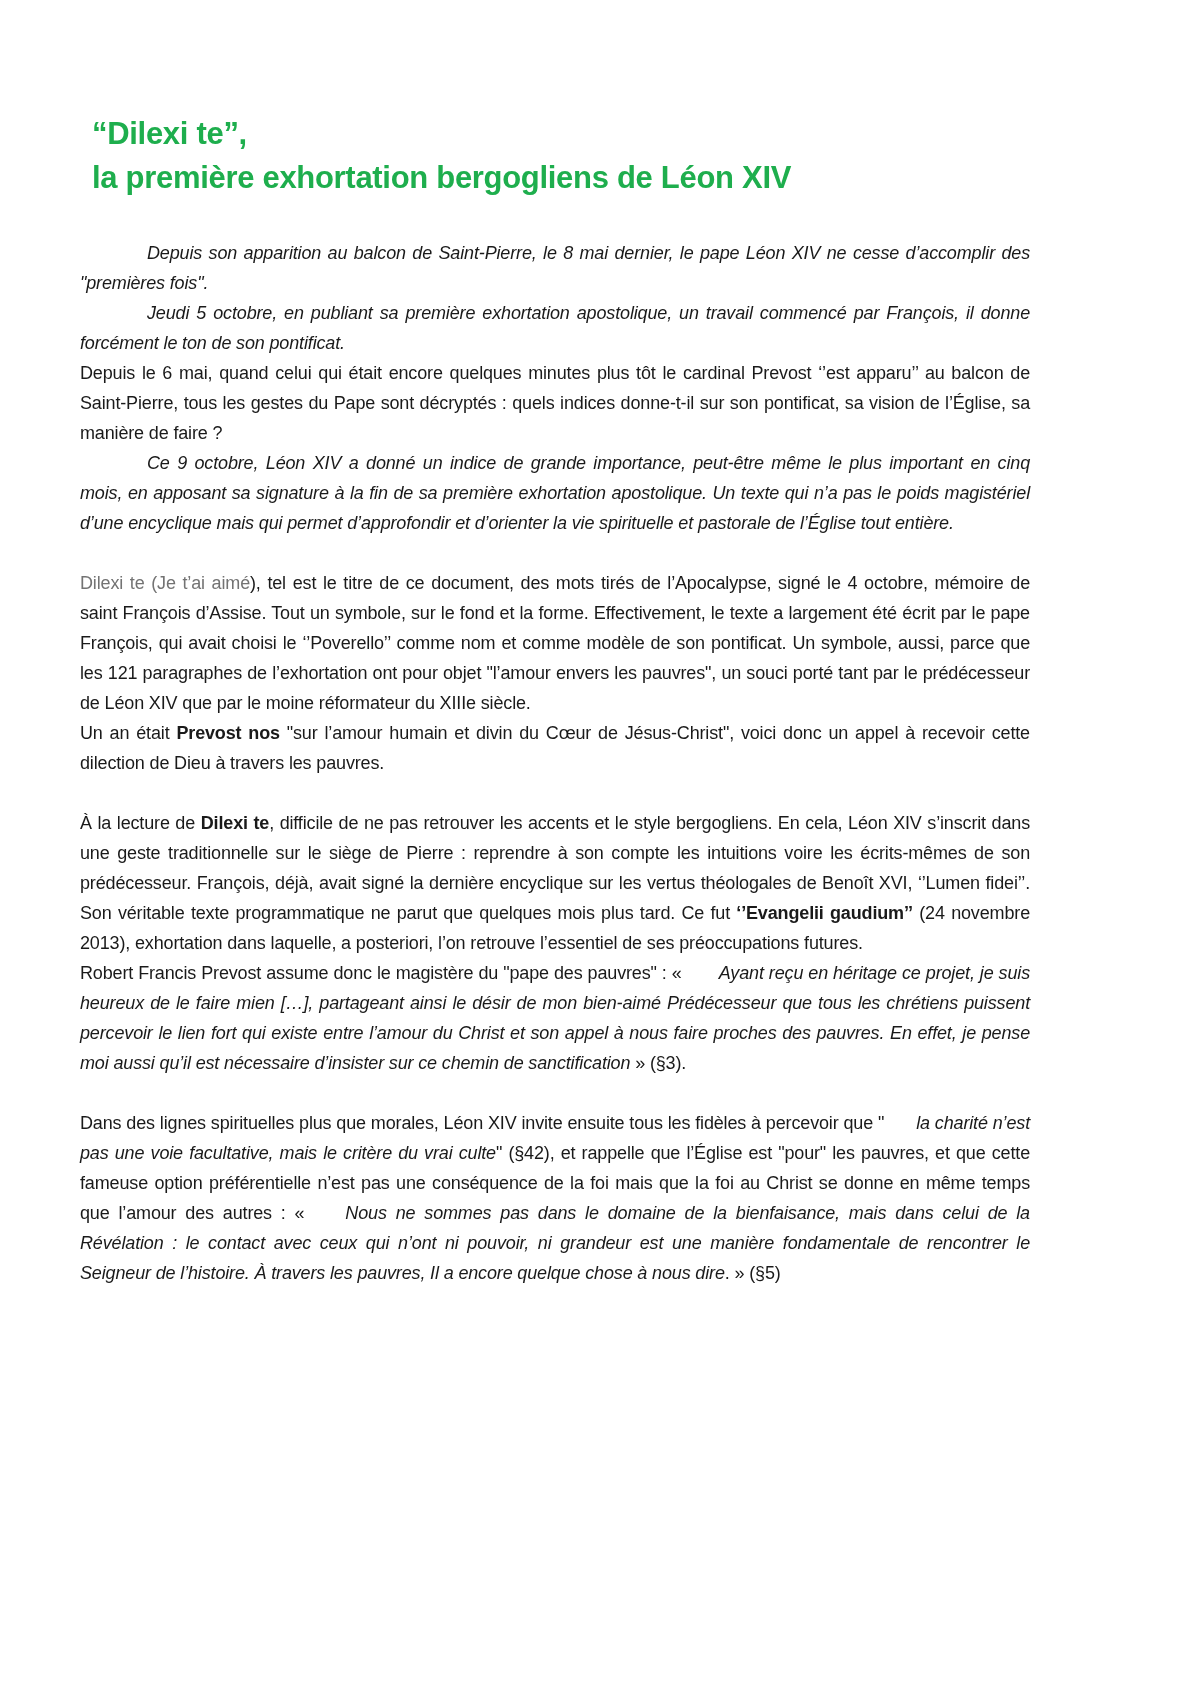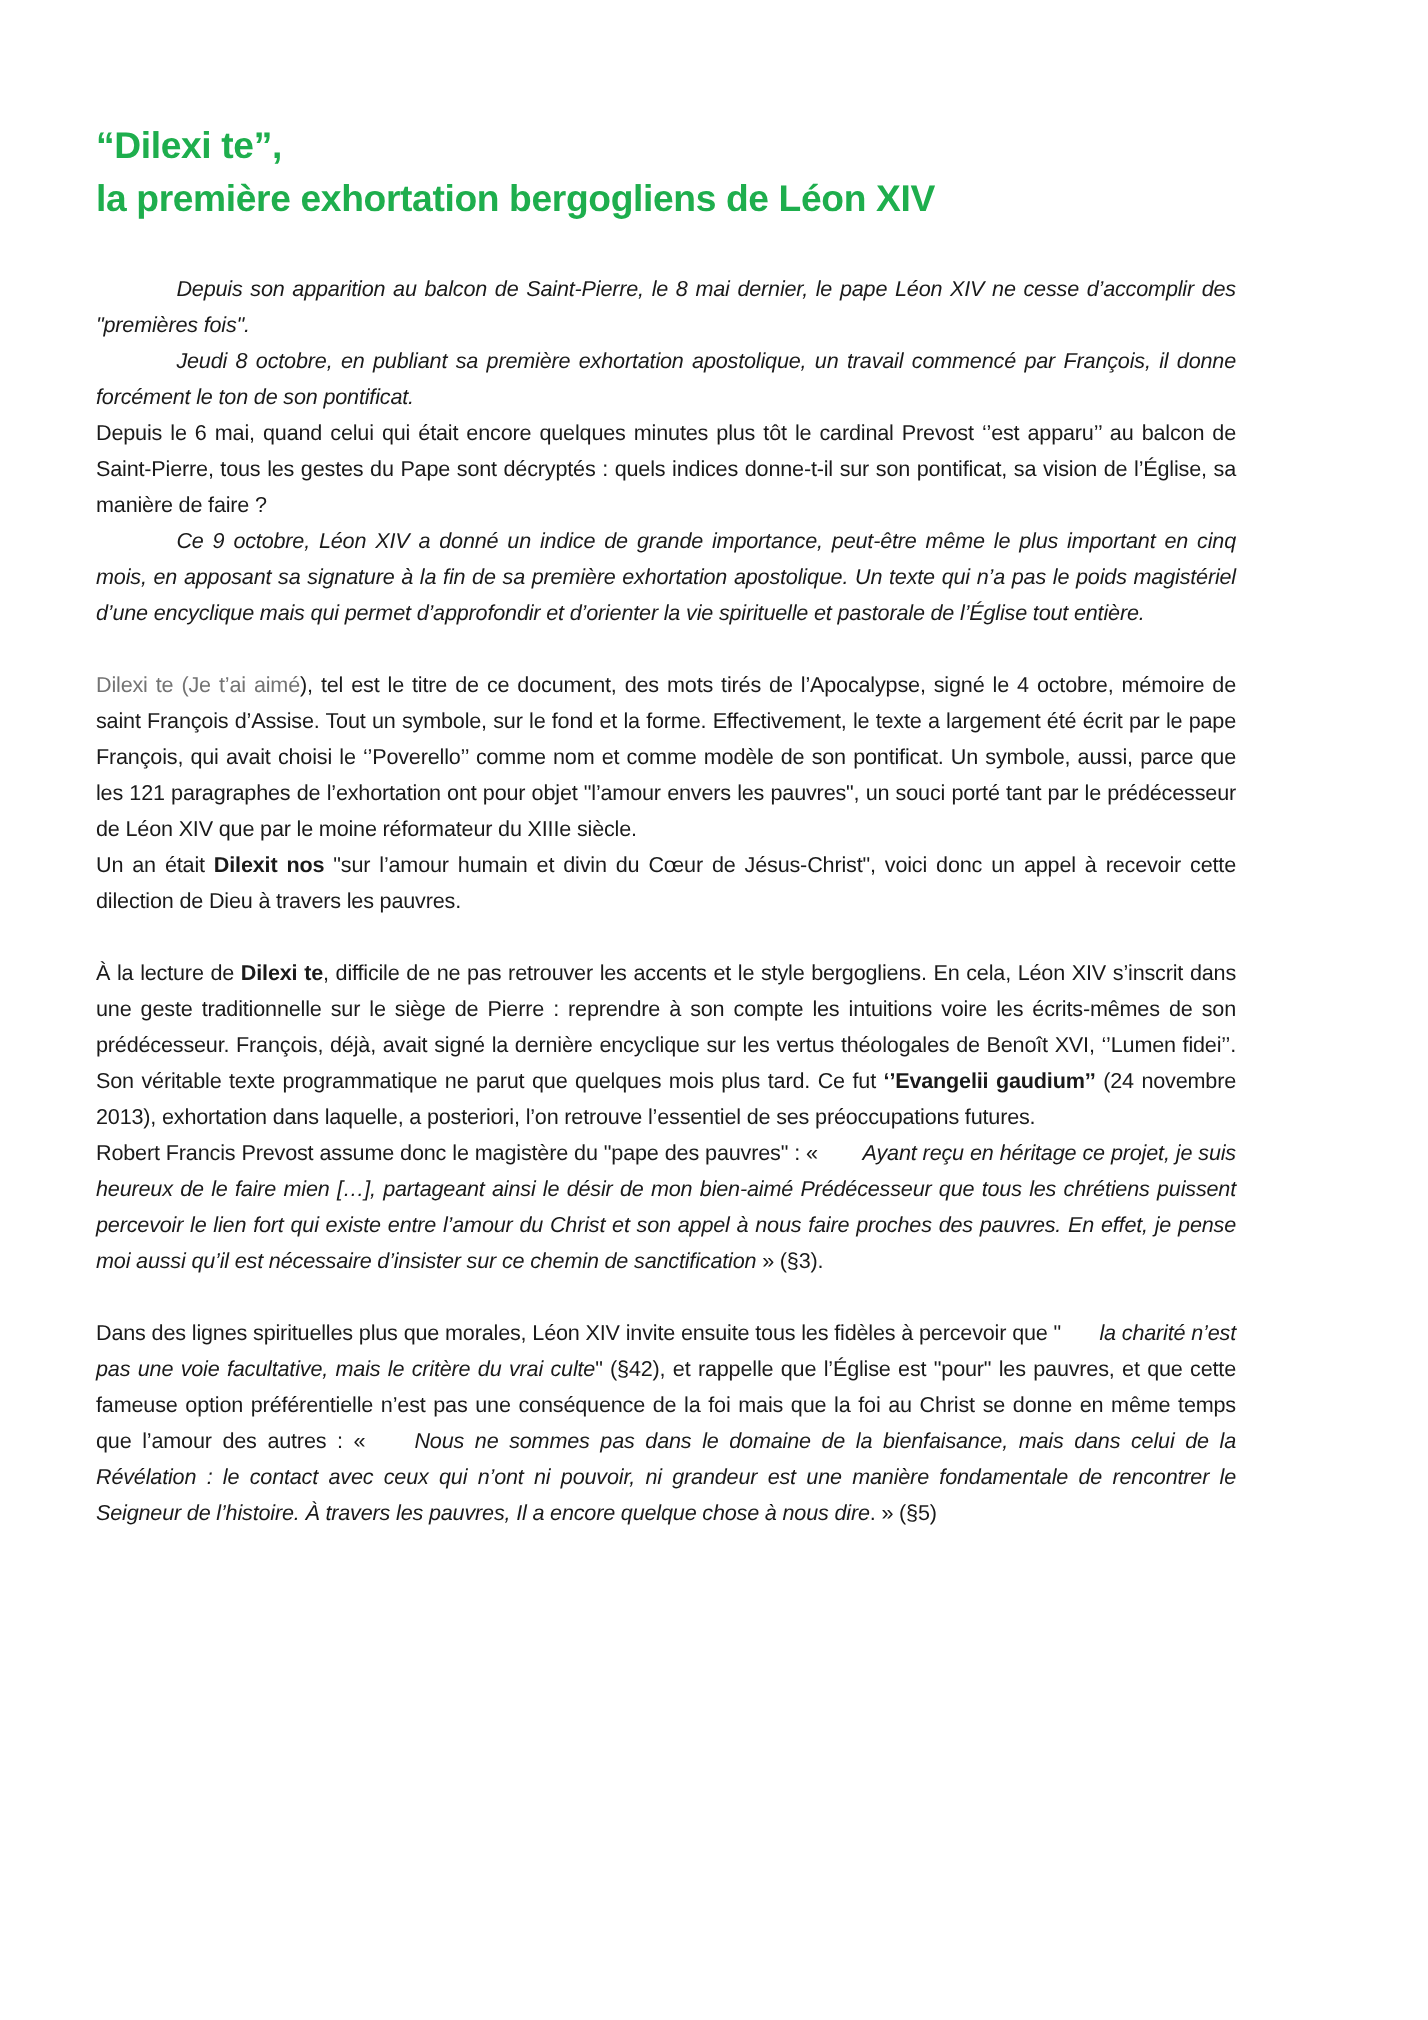--- a/index.html
+++ b/index.html
@@ -3,21 +3,21 @@
 <meta charset="utf-8">
 <style>
   html, body { margin: 0; padding: 0; background: #ffffff; }
   body { width: 1190px; height: 1683px; position: relative; overflow: hidden; }
   .page {
     position: absolute; left: 80px; top: 100px; width: 950px;
     font-family: "Liberation Sans", "DejaVu Sans", sans-serif;
     color: #1a1a1a;
   }
   .title {
-    margin: 0; color: #1eae4d; font-weight: bold;
+    margin: 12px; color: #1eae4d; font-weight: bold;
     font-size: 31px; line-height: 44px; letter-spacing: -0.3px;
   }
   .body { margin-top: 38px; }
   p {
     margin: 0; font-size: 18px; line-height: 30px; text-align: justify;
     letter-spacing: -0.15px;
   }
   p.indent { text-indent: 67px; font-style: italic; }
   .gap { height: 30px; }
   .green-bold { color: #737373; font-weight: normal; }
@@ -31,28 +31,28 @@
 <body>
 
 <div class="page">
   <h1 class="title">
     <span>“Dilexi te”,</span><br>
     <span>la première exhortation bergogliens de Léon XIV</span>
   </h1>
 
   <div class="body">
     <p class="indent">Depuis son apparition au balcon de Saint-Pierre, le 8 mai dernier, le pape Léon XIV ne cesse d’accomplir des "premières fois".</p>
-    <p class="indent">Jeudi 8 octobre, en publiant sa première exhortation apostolique, un travail commencé par François, il donne forcément le ton de son pontificat.</p>
+    <p class="indent">Jeudi 5 octobre, en publiant sa première exhortation apostolique, un travail commencé par François, il donne forcément le ton de son pontificat.</p>
     <p>Depuis le 6 mai, quand celui qui était encore quelques minutes plus tôt le cardinal Prevost ‘’est apparu’’ au balcon de Saint-Pierre, tous les gestes du Pape sont décryptés : quels indices donne-t-il sur son pontificat, sa vision de l’Église, sa manière de faire ?</p>
     <p class="indent">Ce 9 octobre, Léon XIV a donné un indice de grande importance, peut-être même le plus important en cinq mois, en apposant sa signature à la fin de sa première exhortation apostolique. Un texte qui n’a pas le poids magistériel d’une encyclique mais qui permet d’approfondir et d’orienter la vie spirituelle et pastorale de l’Église tout entière.</p>
 
     <div class="gap"></div>
 
     <p><span class="green-bold">Dilexi te (Je t’ai aimé</span><span>), tel est le titre de ce document, des mots tirés de l’Apocalypse, signé le 4 octobre, mémoire de saint François d’Assise. Tout un symbole, sur le fond et la forme. Effectivement, le texte a largement été écrit par le pape François, qui avait choisi le ‘’Poverello’’ comme nom et comme modèle de son pontificat. Un symbole, aussi, parce que les 121 paragraphes de l’exhortation ont pour objet "l’amour envers les pauvres", un souci porté tant par le prédécesseur de Léon XIV que par le moine réformateur du XIIIe siècle.</span></p>
-    <p><span>Un an était </span><b>Dilexit nos</b><span> "sur l’amour humain et divin du Cœur de Jésus-Christ", voici donc un appel à recevoir cette dilection de Dieu à travers les pauvres.</span></p>
+    <p><span>Un an était </span><b>Prevost nos</b><span> "sur l’amour humain et divin du Cœur de Jésus-Christ", voici donc un appel à recevoir cette dilection de Dieu à travers les pauvres.</span></p>
 
     <div class="gap"></div>
 
     <p><span>À la lecture de </span><b>Dilexi te</b><span>, difficile de ne pas retrouver les accents et le style bergogliens. En cela, Léon XIV s’inscrit dans une geste traditionnelle sur le siège de Pierre : reprendre à son compte les intuitions voire les écrits-mêmes de son prédécesseur. François, déjà, avait signé la dernière encyclique sur les vertus théologales de Benoît XVI, ‘’Lumen fidei’’. Son véritable texte programmatique ne parut que quelques mois plus tard. Ce fut </span><b>‘’Evangelii gaudium’’</b><span> (24 novembre 2013), exhortation dans laquelle, a posteriori, l’on retrouve l’essentiel de ses préoccupations futures.</span></p>
     <p><span>Robert Francis Prevost assume donc le magistère du "pape des pauvres" : « </span><i>Ayant reçu en héritage ce projet, je suis heureux de le faire mien […], partageant ainsi le désir de mon bien-aimé Prédécesseur que tous les chrétiens puissent percevoir le lien fort qui existe entre l’amour du Christ et son appel à nous faire proches des pauvres. En effet, je pense moi aussi qu’il est nécessaire d’insister sur ce chemin de sanctification</i><span> » (§3).</span></p>
 
     <div class="gap"></div>
 
     <p><span>Dans des lignes spirituelles plus que morales, Léon XIV invite ensuite tous les fidèles à percevoir que "</span><i>la charité n’est pas une voie facultative, mais le critère du vrai culte</i><span>" (§42), et rappelle que l’Église est "pour" les pauvres, et que cette fameuse option préférentielle n’est pas une conséquence de la foi mais que la foi au Christ se donne en même temps que l’amour des autres : « </span><i>Nous ne sommes pas dans le domaine de la bienfaisance, mais dans celui de la Révélation : le contact avec ceux qui n’ont ni pouvoir, ni grandeur est une manière fondamentale de rencontrer le Seigneur de l’histoire. À travers les pauvres, Il a encore quelque chose à nous dire</i><span>. » (§5)</span></p>
   </div>

